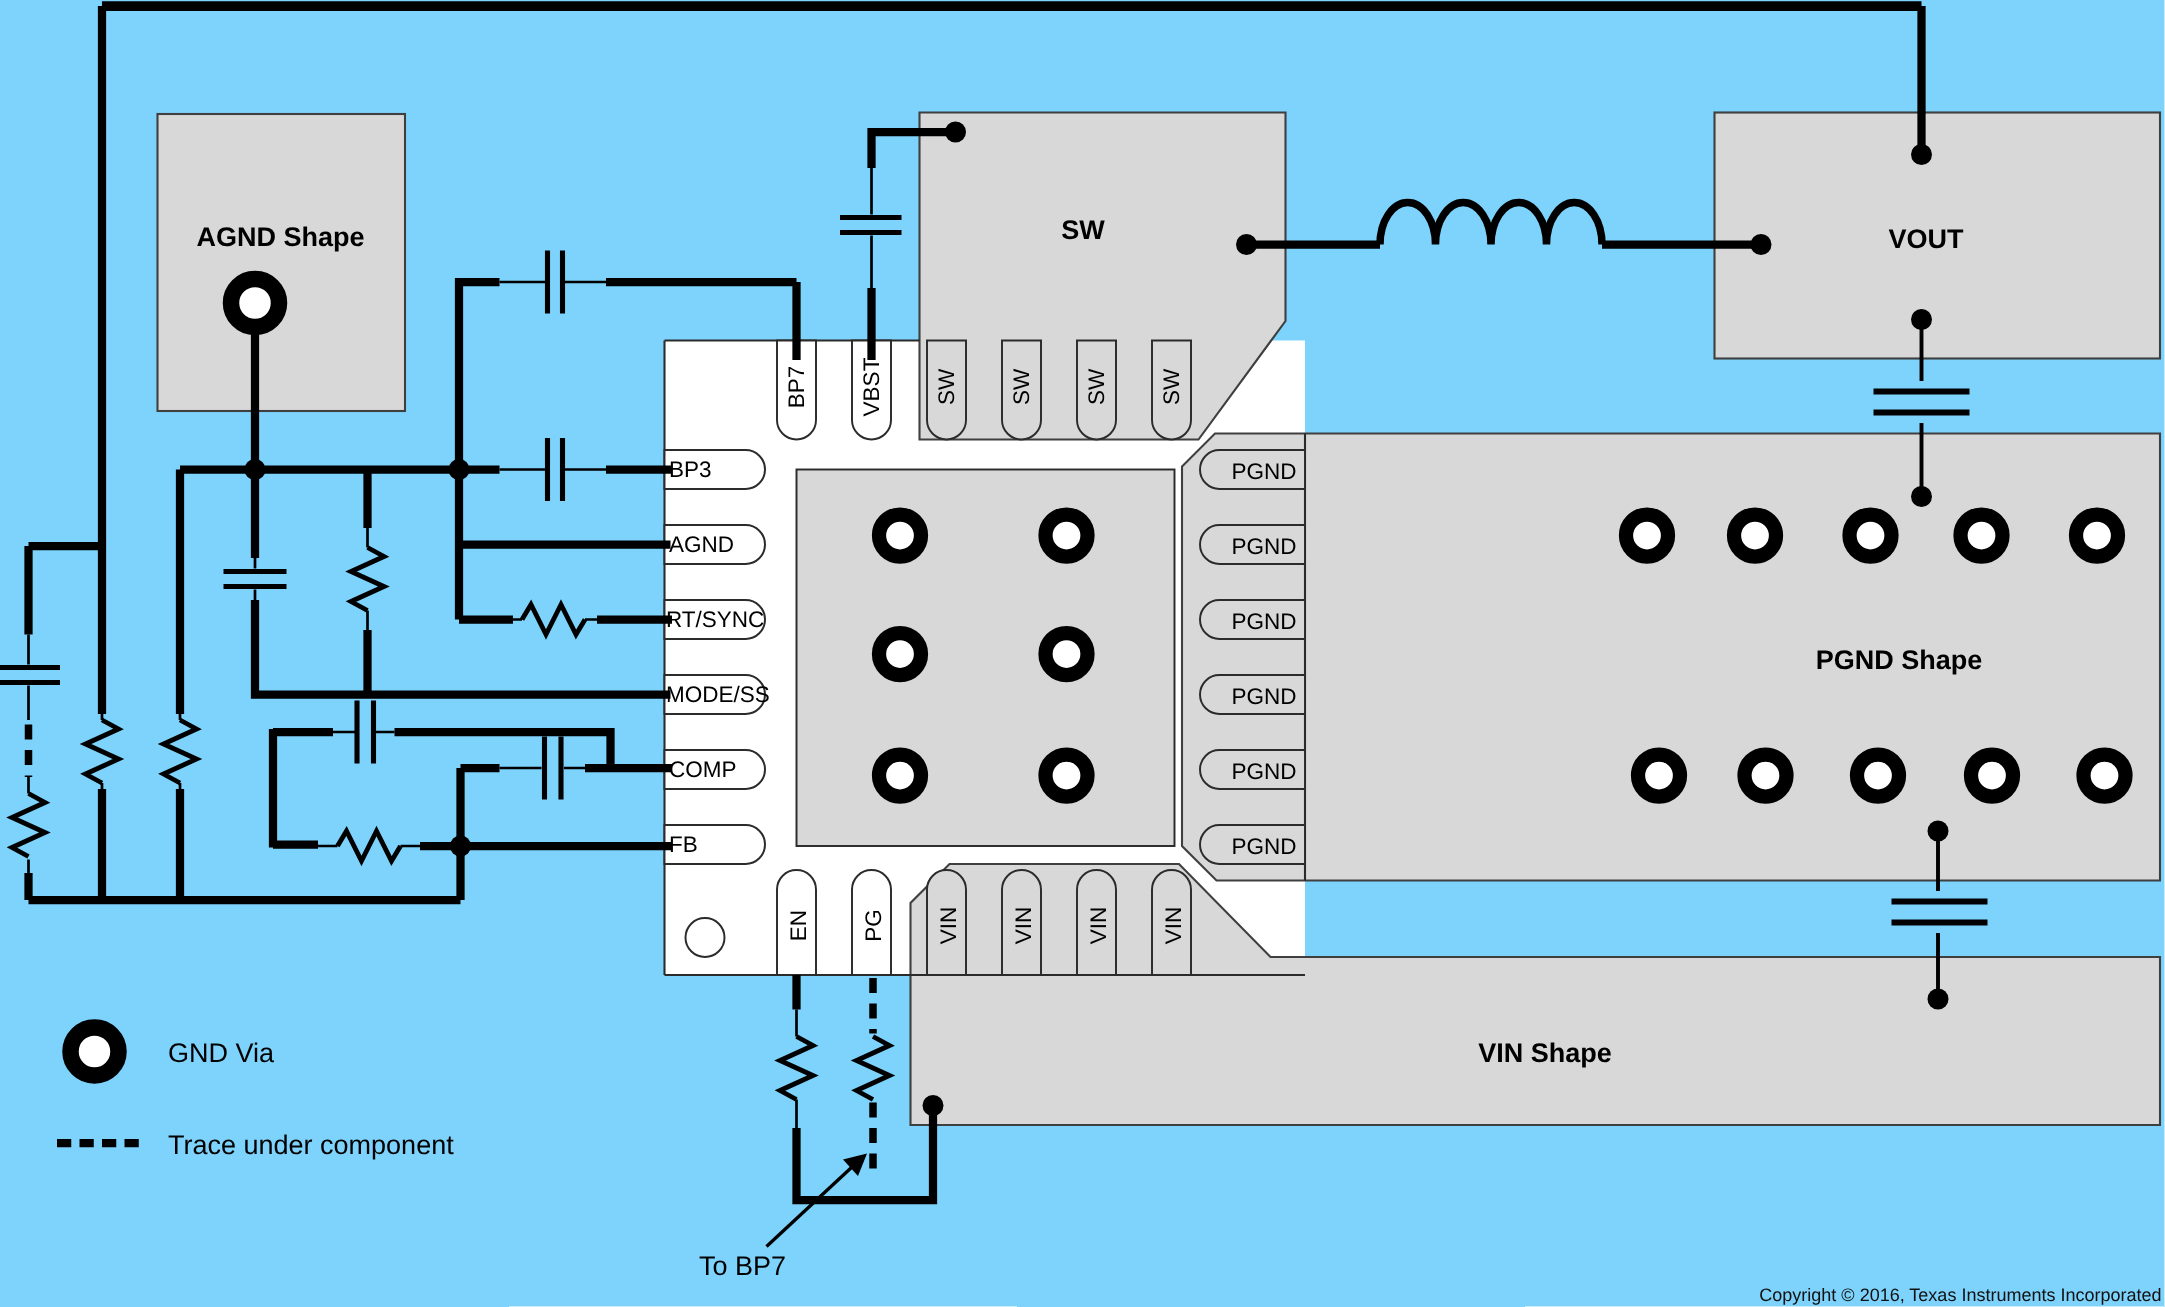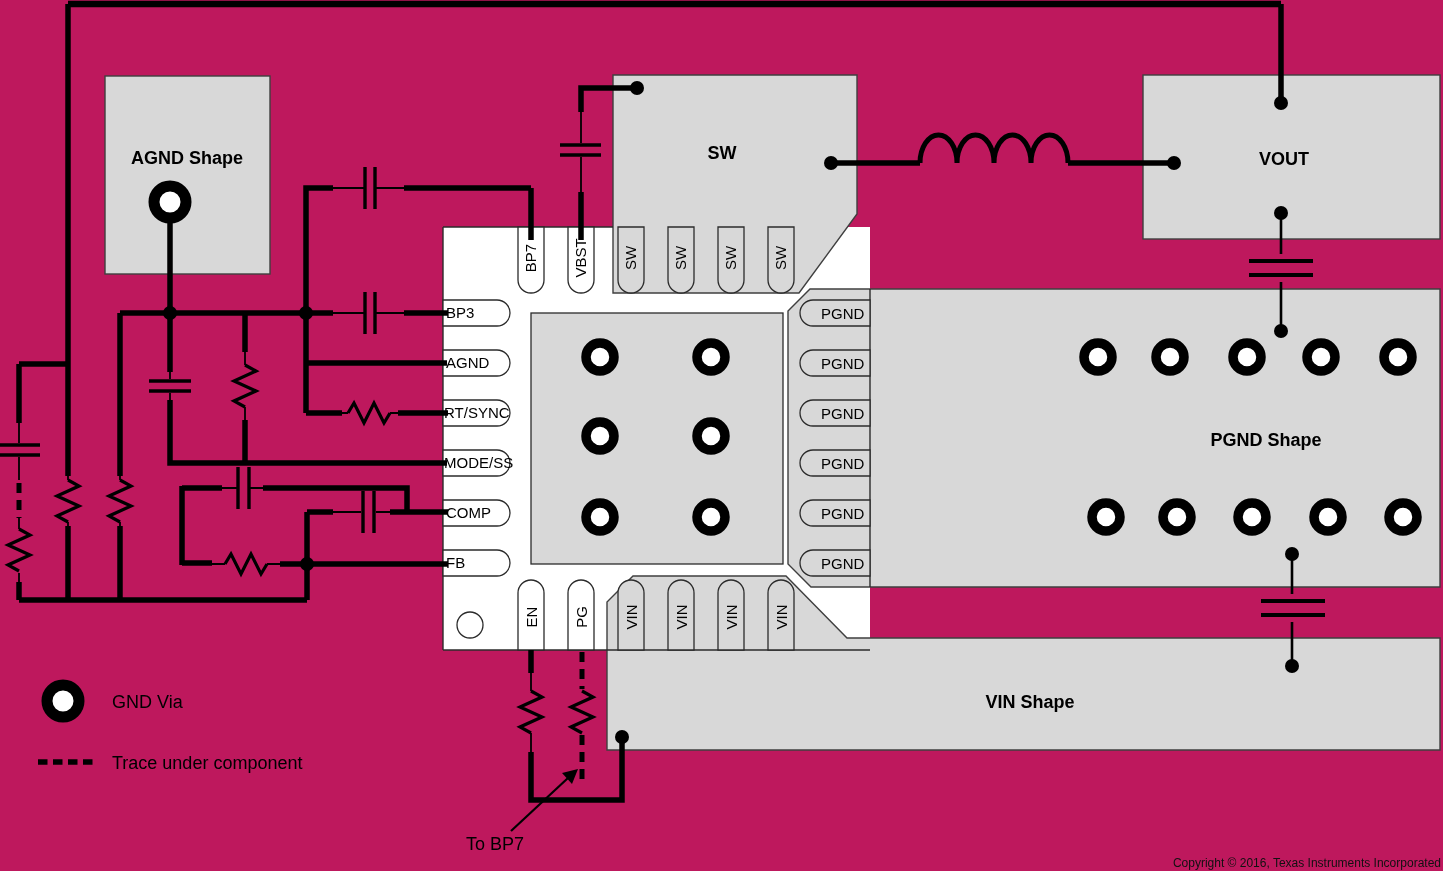--- a/index.html
+++ b/index.html
@@ -1,16 +1,16 @@
 <!DOCTYPE html>
 <html><head>
 <meta charset="utf-8">
 <style>
   html,body{margin:0;padding:0;background:#ffffff;}
-  .stage{position:relative;width:1443px;height:871px;background:#be185d;overflow:hidden;}
+  .stage{position:relative;width:1443px;height:871px;background:#7dd3fc;overflow:hidden;}
   svg{display:block;}
   text{font-family:"Liberation Sans","DejaVu Sans",sans-serif;fill:#000;}
   .t-shape{font-size:18px;font-weight:bold;}
   .t-pin{font-size:15px;}
   .t-legend{font-size:18px;}
   .t-note{font-size:18px;}
   .t-copy{font-size:12px;fill:#111;}
 </style>
 </head>
 <body>

